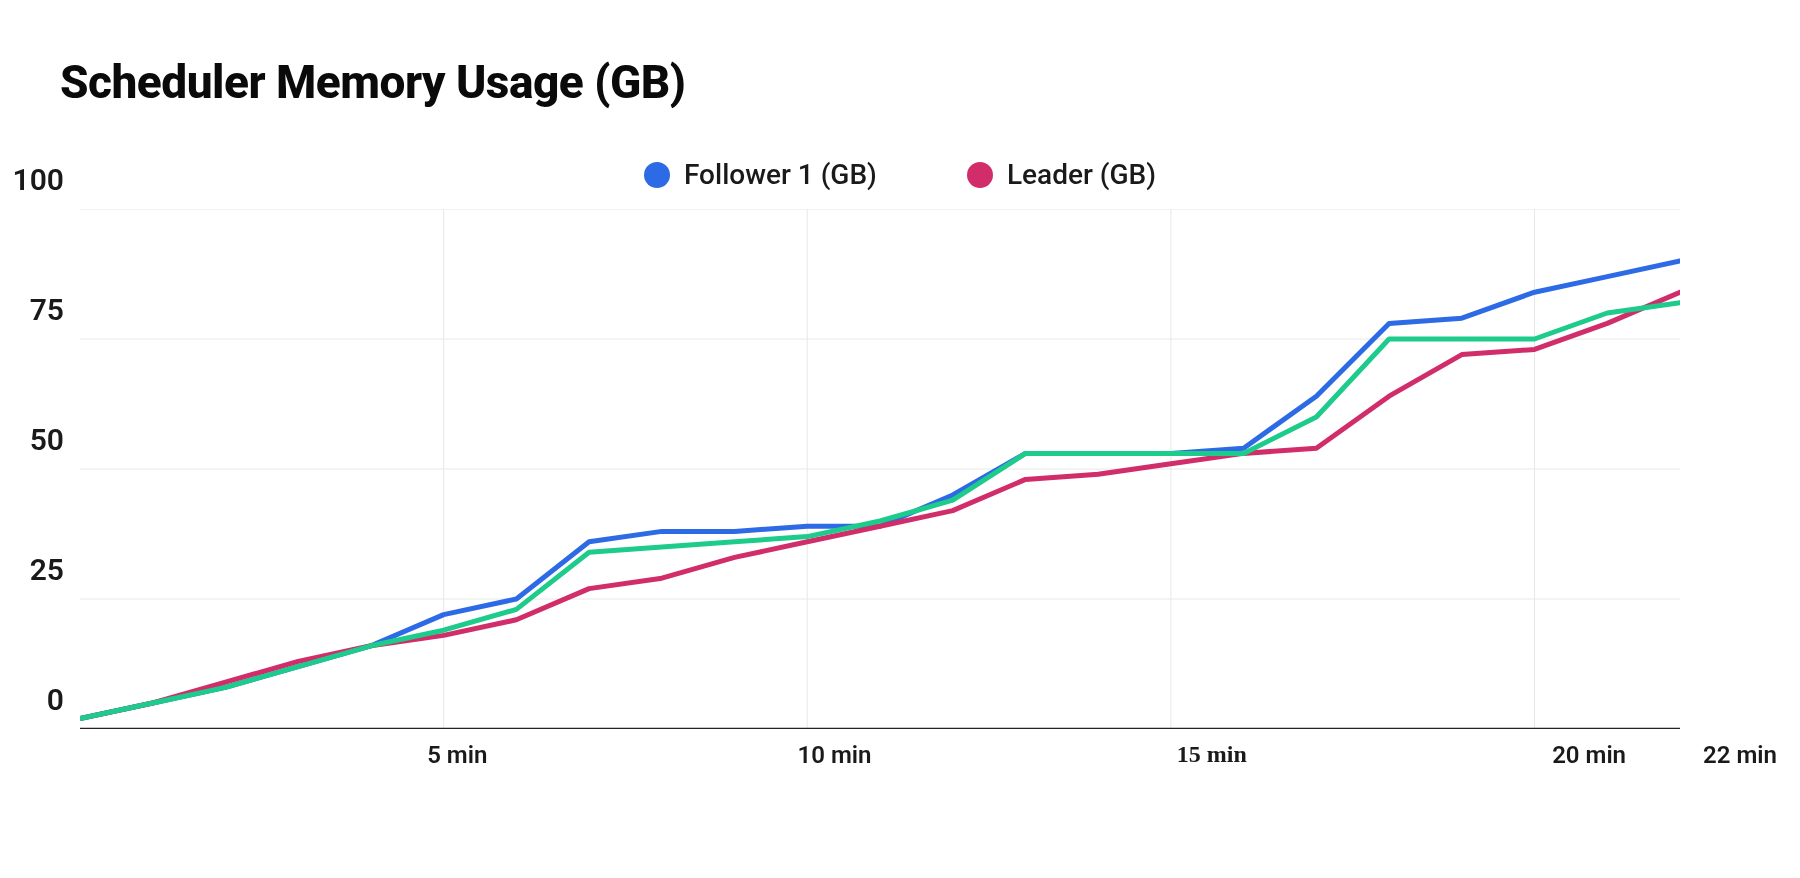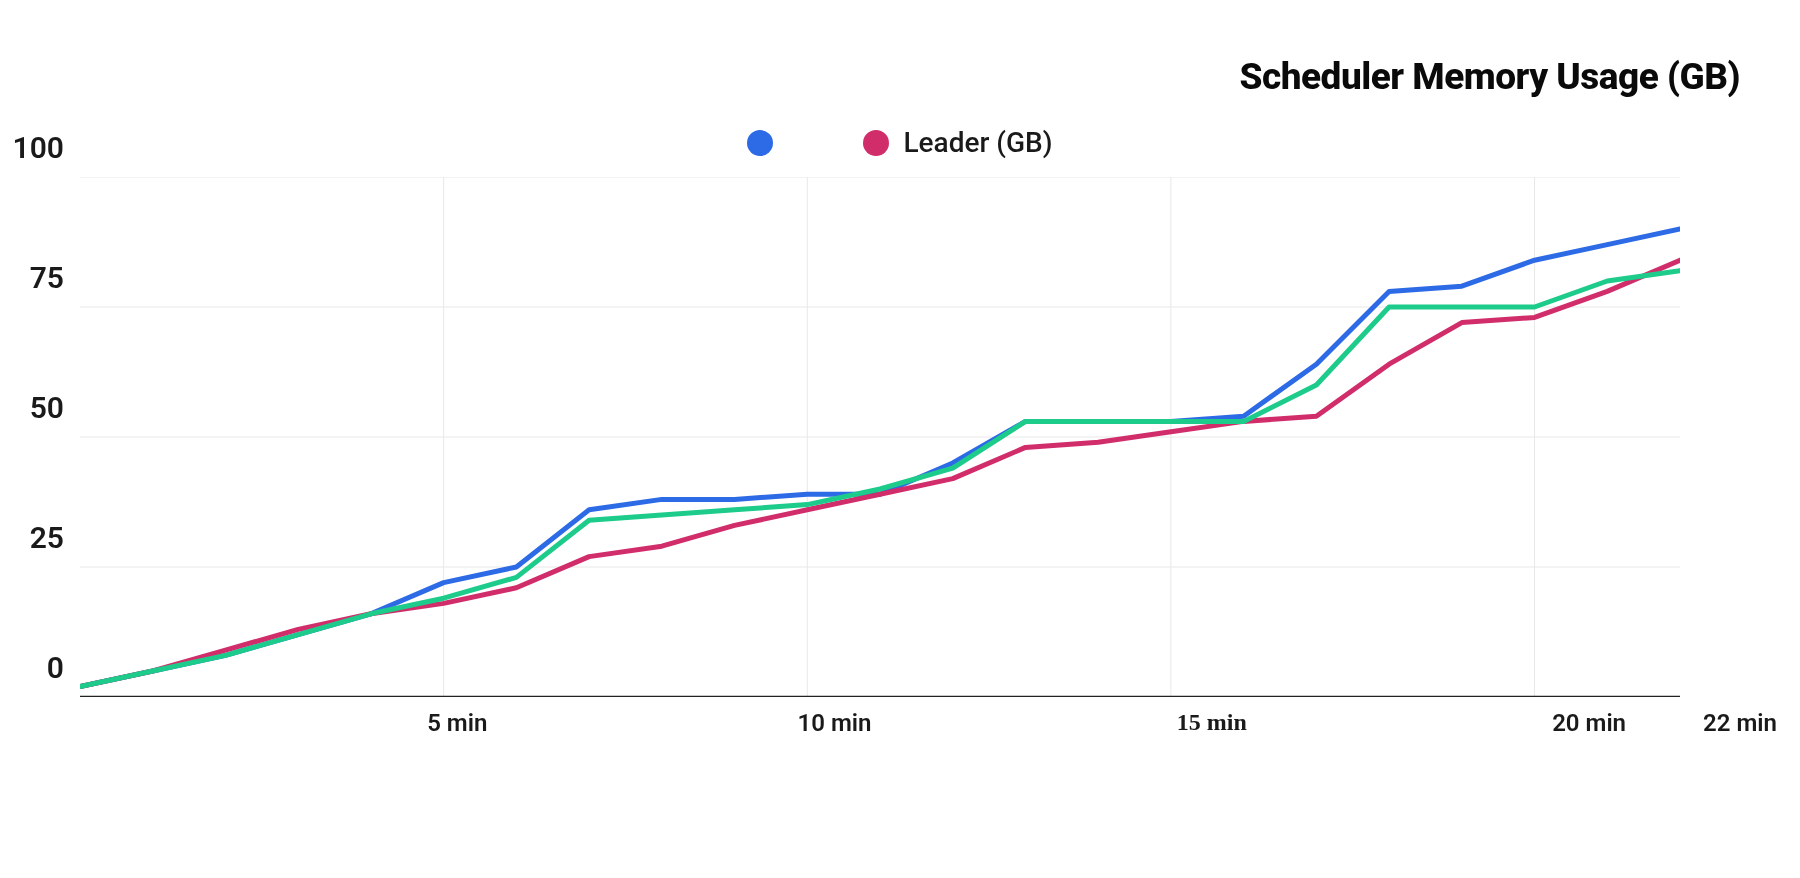--- a/index.html
+++ b/index.html
@@ -10,26 +10,25 @@
     height: 878px;
     position: relative;
   }
   .chart-container {
     position: absolute;
     left: 60px;
     top: 55px;
     width: 1680px;
   }
   .chart-title {
-    font-size: 37px;
+    font-size: 46px;
     font-weight: 800;
     color: #0a0a0a;
     letter-spacing: -0.5px;
-    margin-bottom: 28px;
-    text-align: right;
+    margin-bottom: 49px;
   }
   .legend {
     display: flex;
     justify-content: center;
     gap: 90px;
     margin-bottom: 18px;
     font-size: 28px;
     font-weight: 500;
     color: #1a1a1a;
   }
@@ -93,20 +92,21 @@
 </style>
 </head>
 <body>
 
 <div class="chart-container">
   <h1 class="chart-title">Scheduler Memory Usage (GB)</h1>
 
   <div class="legend">
     <div class="legend-item">
       <span class="legend-dot" style="background:#2d6ae6;"></span>
+      <span>Follower 1 (GB)</span>
     </div>
     <div class="legend-item">
       <span class="legend-dot" style="background:#d12d6b;"></span>
       <span>Leader (GB)</span>
     </div>
   </div>
 
   <div class="plot-wrap" id="plot-wrap">
 
     <div class="y-tick" style="bottom:-1%;">0</div>

